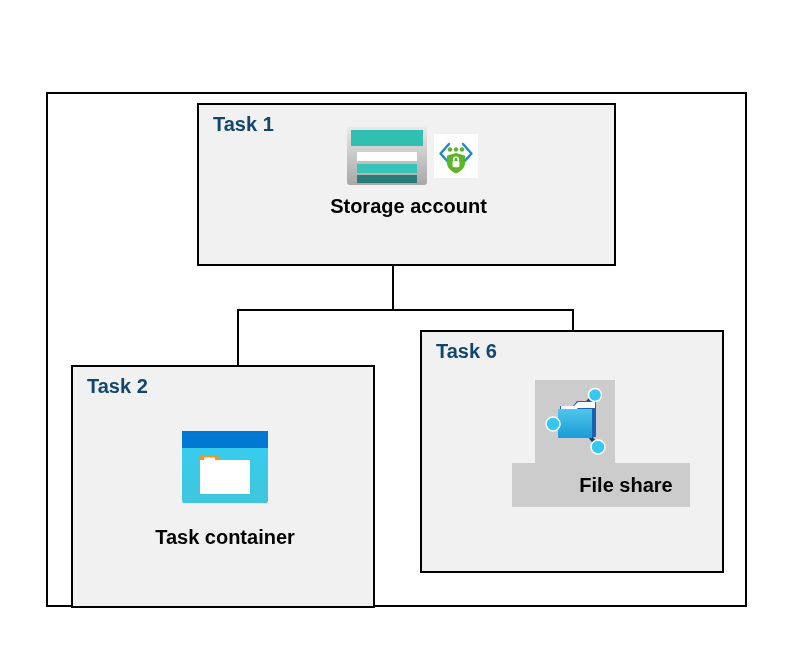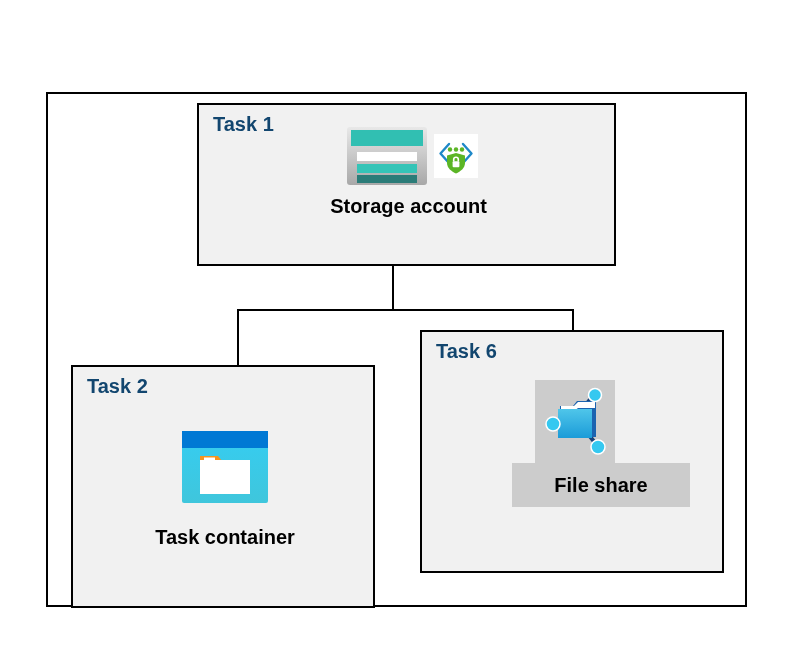--- a/index.html
+++ b/index.html
@@ -66,21 +66,21 @@
     position:absolute;left:113px;top:0;width:80px;height:83px;
     background:#CCCCCC;
   }
   .fs-plate-label{
     position:absolute;left:90px;top:83px;width:178px;height:44px;
     background:#CCCCCC;
   }
   .fs-icon-wrap{position:absolute;left:118px;top:4px;width:72px;height:74px;}
   .fs-caption{
     position:absolute;left:90px;top:83px;width:178px;height:44px;
-    display:flex;align-items:center;justify-content:center;
+    display:flex;align-items:center;justify-content:center;padding-left:25px;
   }
 
   
   .conn{position:absolute;background:#000000;}
   #conn-stem{left:392px;top:230px;width:2px;height:81px;}
   #conn-bus{left:237px;top:309px;width:337px;height:2px;}
   #conn-drop-left{left:237px;top:309px;width:2px;height:82px;}
   #conn-drop-right{left:572px;top:309px;width:2px;height:80px;}
 </style>
 </head>

